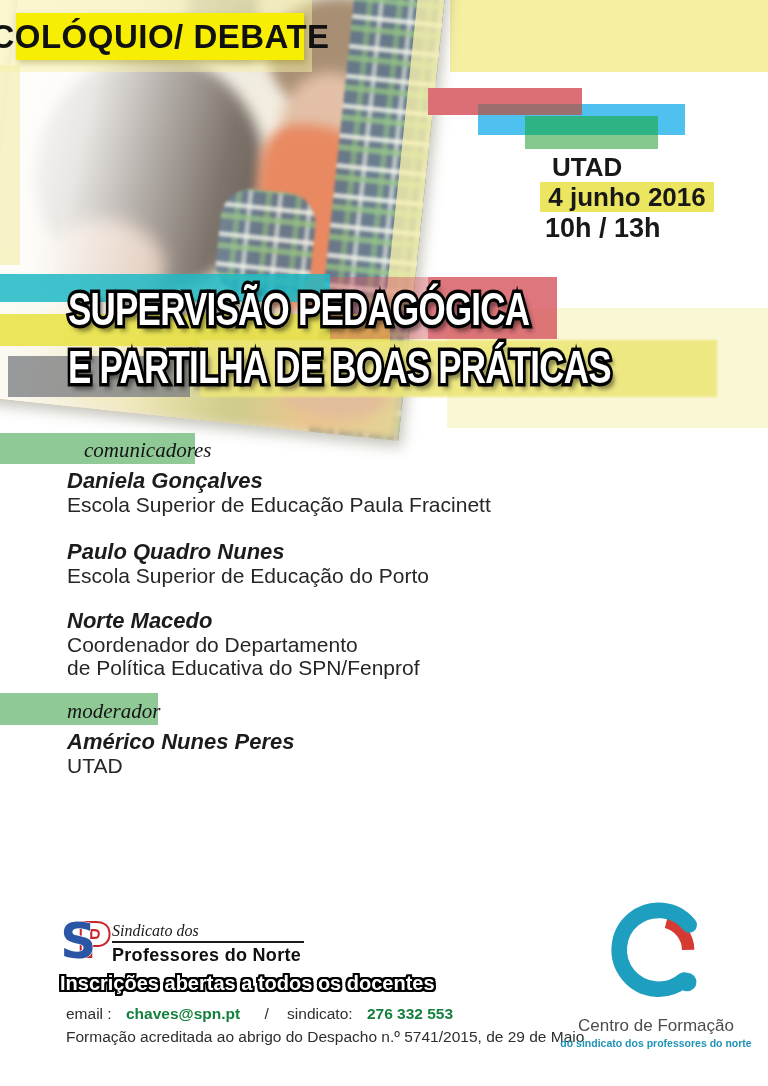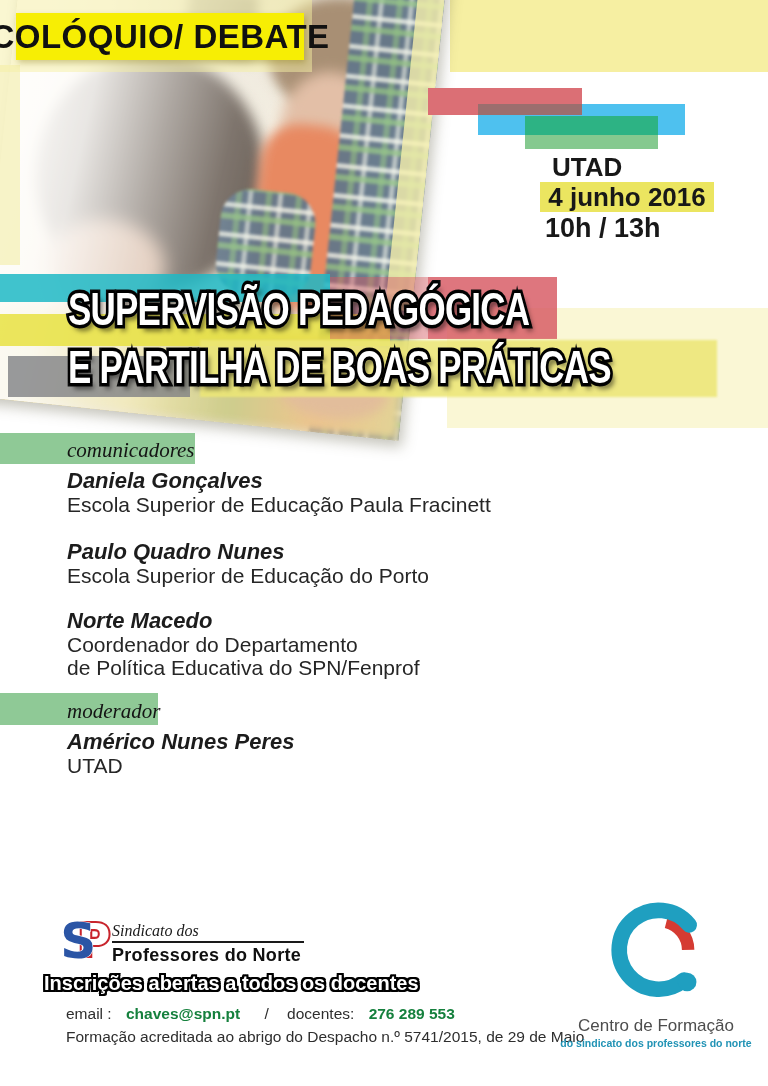--- a/index.html
+++ b/index.html
@@ -82,34 +82,34 @@
     transform:scaleX(0.76);transform-origin:0 50%;
   }
   .title1{left:68px;top:282px;}
   .title2{left:68px;top:340px;}
 
   
   .label-bar{background:#8fc996;}
   .bar-comunicadores{left:0;top:433px;width:195px;height:31px;}
   .bar-moderador{left:0;top:693px;width:158px;height:32px;}
   .section-label{font-family:"Liberation Serif", serif;font-style:italic;font-size:21px;color:#141414;}
-  .lbl-com{left:67px;top:438px;}
+  .lbl-com{left:84px;top:438px;}
   .lbl-mod{left:67px;top:699px;}
   .person{left:67px;color:#1c1c1c;}
   .person .pname{font-size:22px;font-weight:bold;font-style:italic;line-height:25px;margin-bottom:1px;}
   .person .paff{font-size:21px;line-height:22.5px;color:#262626;}
   .sp1{top:468px;} .sp2{top:539px;} .sp3{top:608px;} .mod1{top:729px;}
 
   
   .spn-logo{left:62px;top:911px;}
   .spn-sind{left:112px;top:922px;font-family:"Liberation Serif", serif;font-style:italic;font-size:16px;color:#1a1a1a;}
   .spn-rule{left:112px;top:941px;width:192px;height:2px;background:#1a1a1a;}
   .spn-prof{left:112px;top:945px;font-size:18px;font-weight:bold;color:#101010;letter-spacing:0.3px;}
   .inscricoes{
-    left:44px;top:972px;font-size:20px;font-weight:bold;color:#fff;white-space:nowrap;
+    left:60px;top:972px;font-size:20px;font-weight:bold;color:#fff;white-space:nowrap;
     -webkit-text-stroke:4px #000;paint-order:stroke fill;
     text-shadow:-2px -2px 0 #000,2px -2px 0 #000,-2px 2px 0 #000,2px 2px 0 #000,
       -2px 0 0 #000,2px 0 0 #000,0 -2px 0 #000,0 2px 0 #000;
   }
   .contact-line{left:66px;top:1005px;font-size:15.5px;color:#2e2e2e;white-space:nowrap;}
   .contact-line b{color:#15803d;}
   .contact-line .sep{margin:0 14px;}
   .contact-line .gap{margin-left:10px;margin-right:6px;}
   .accred{left:66px;top:1028px;font-size:15.5px;color:#2e2e2e;white-space:nowrap;}
   .cf-block{left:540px;top:898px;width:232px;text-align:center;}
@@ -201,22 +201,22 @@
   <div class="abs spn-sind">Sindicato dos</div>
   <div class="abs spn-rule"></div>
   <div class="abs spn-prof">Professores do Norte</div>
 
   <div class="abs inscricoes">Inscrições abertas a todos os docentes</div>
 
   <div class="abs contact-line">
     <span>email :</span>
     <b class="gap">chaves@spn.pt</b>
     <span class="sep">/</span>
-    <span>docentes:</span>
-    <b class="gap">276 289 553</b>
+    <span>sindicato:</span>
+    <b class="gap">276 332 553</b>
   </div>
 
   <div class="abs accred">Formação acreditada ao abrigo do Despacho n.º 5741/2015, de 29 de Maio</div>
 
   <div class="abs cf-block">
     <svg width="116" height="112" viewBox="0 0 110 108">
       <path d="M 65 23 A 28 28 0 0 1 86 50" fill="none" stroke="#d53b32" stroke-width="12"></path>
       <path d="M 87 26 A 38 38 0 1 0 82 79" fill="none" stroke="#1f9fc0" stroke-width="15" stroke-linecap="round"></path>
       <circle cx="85" cy="81" r="9" fill="#1f9fc0"></circle>
     </svg>

